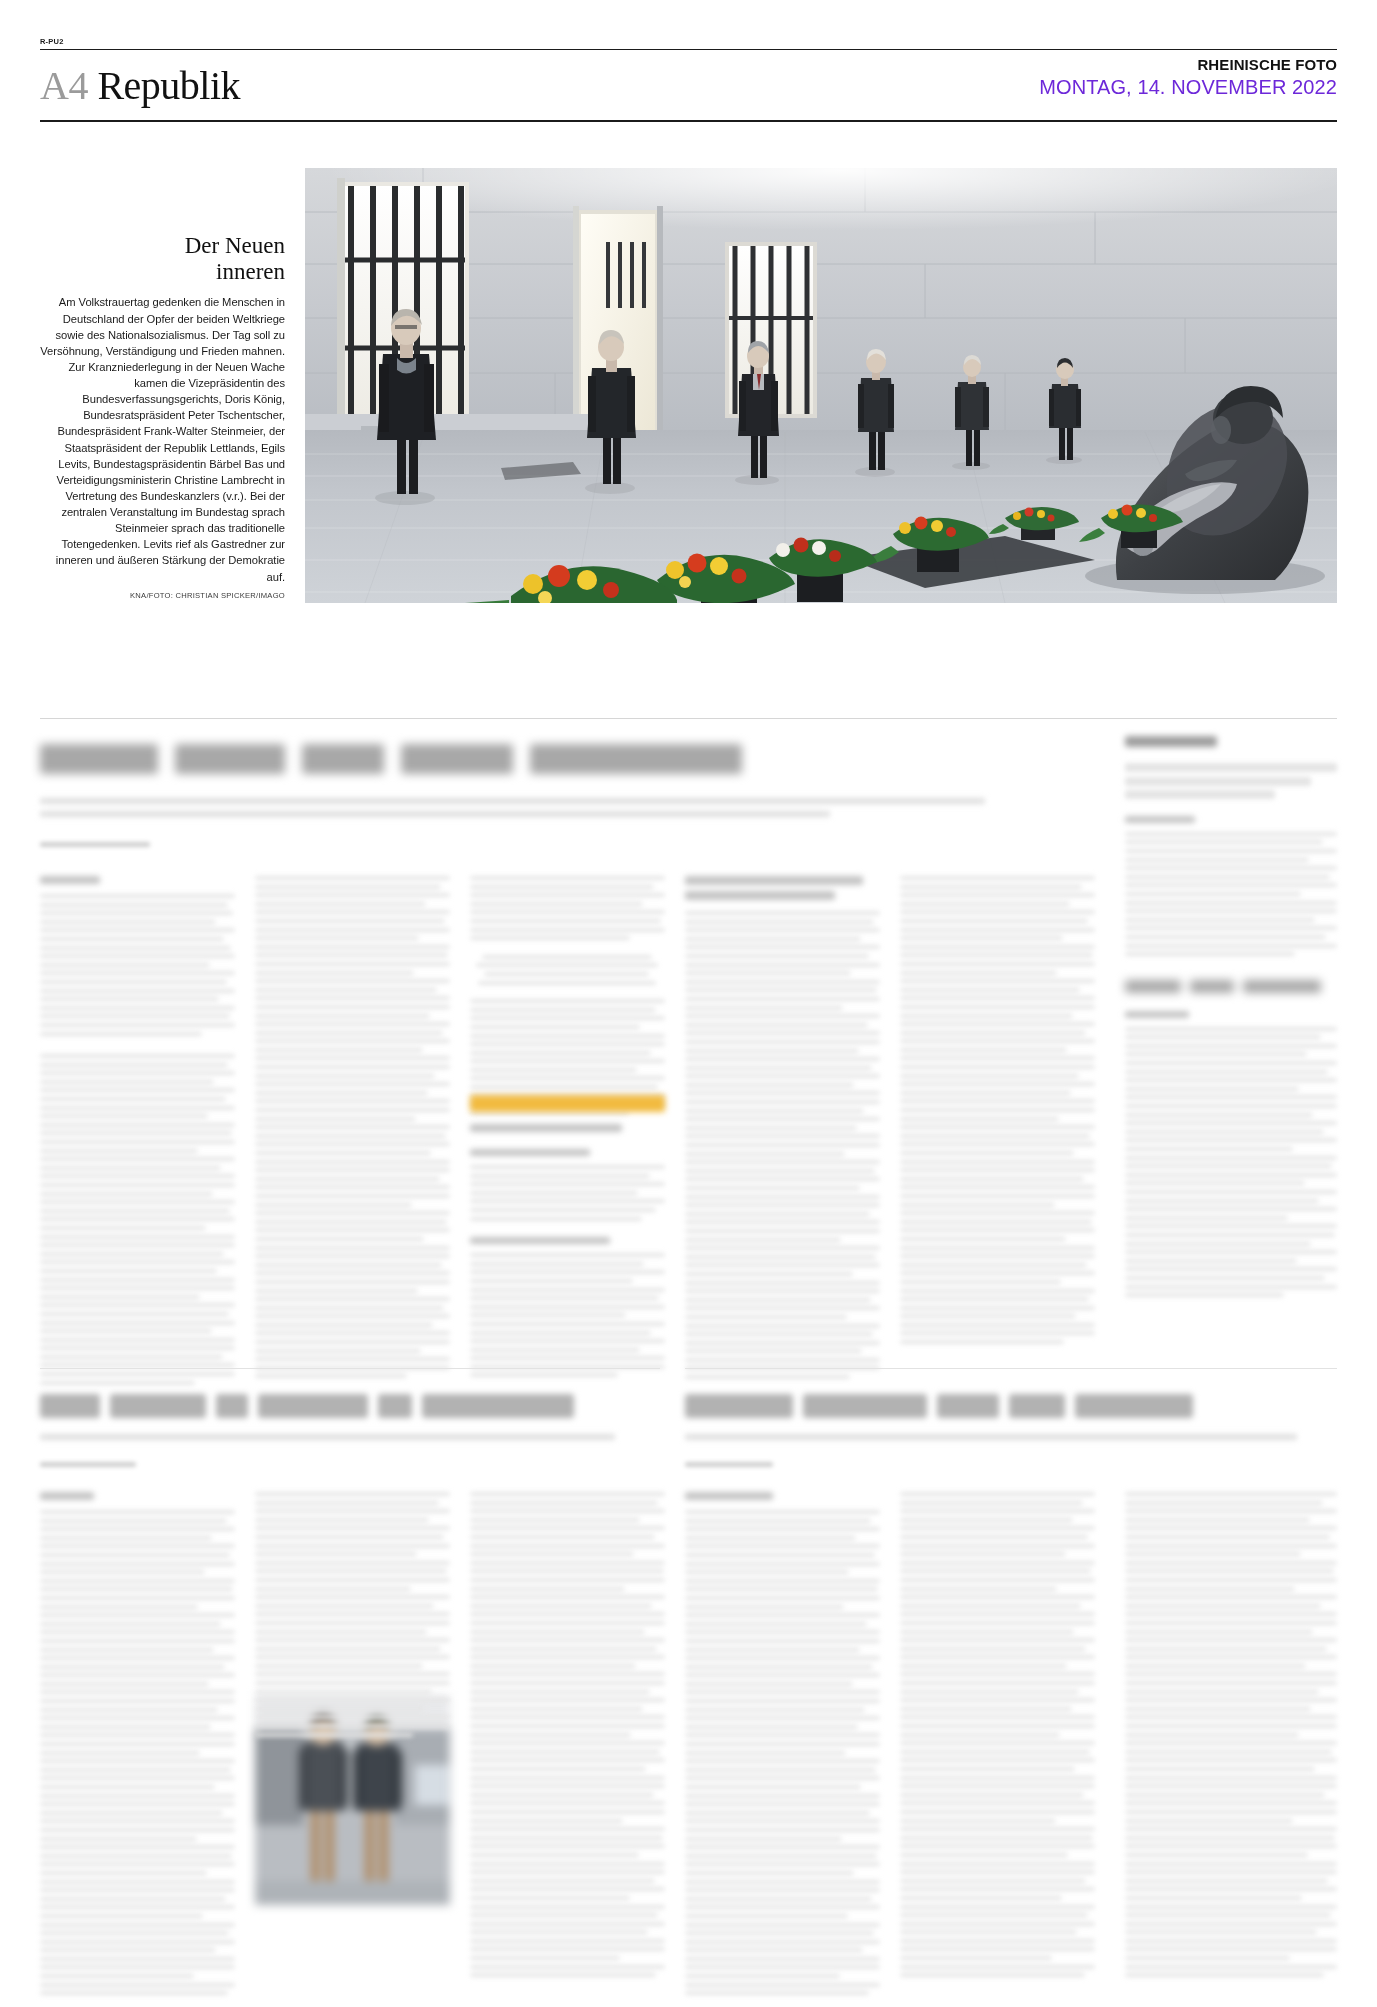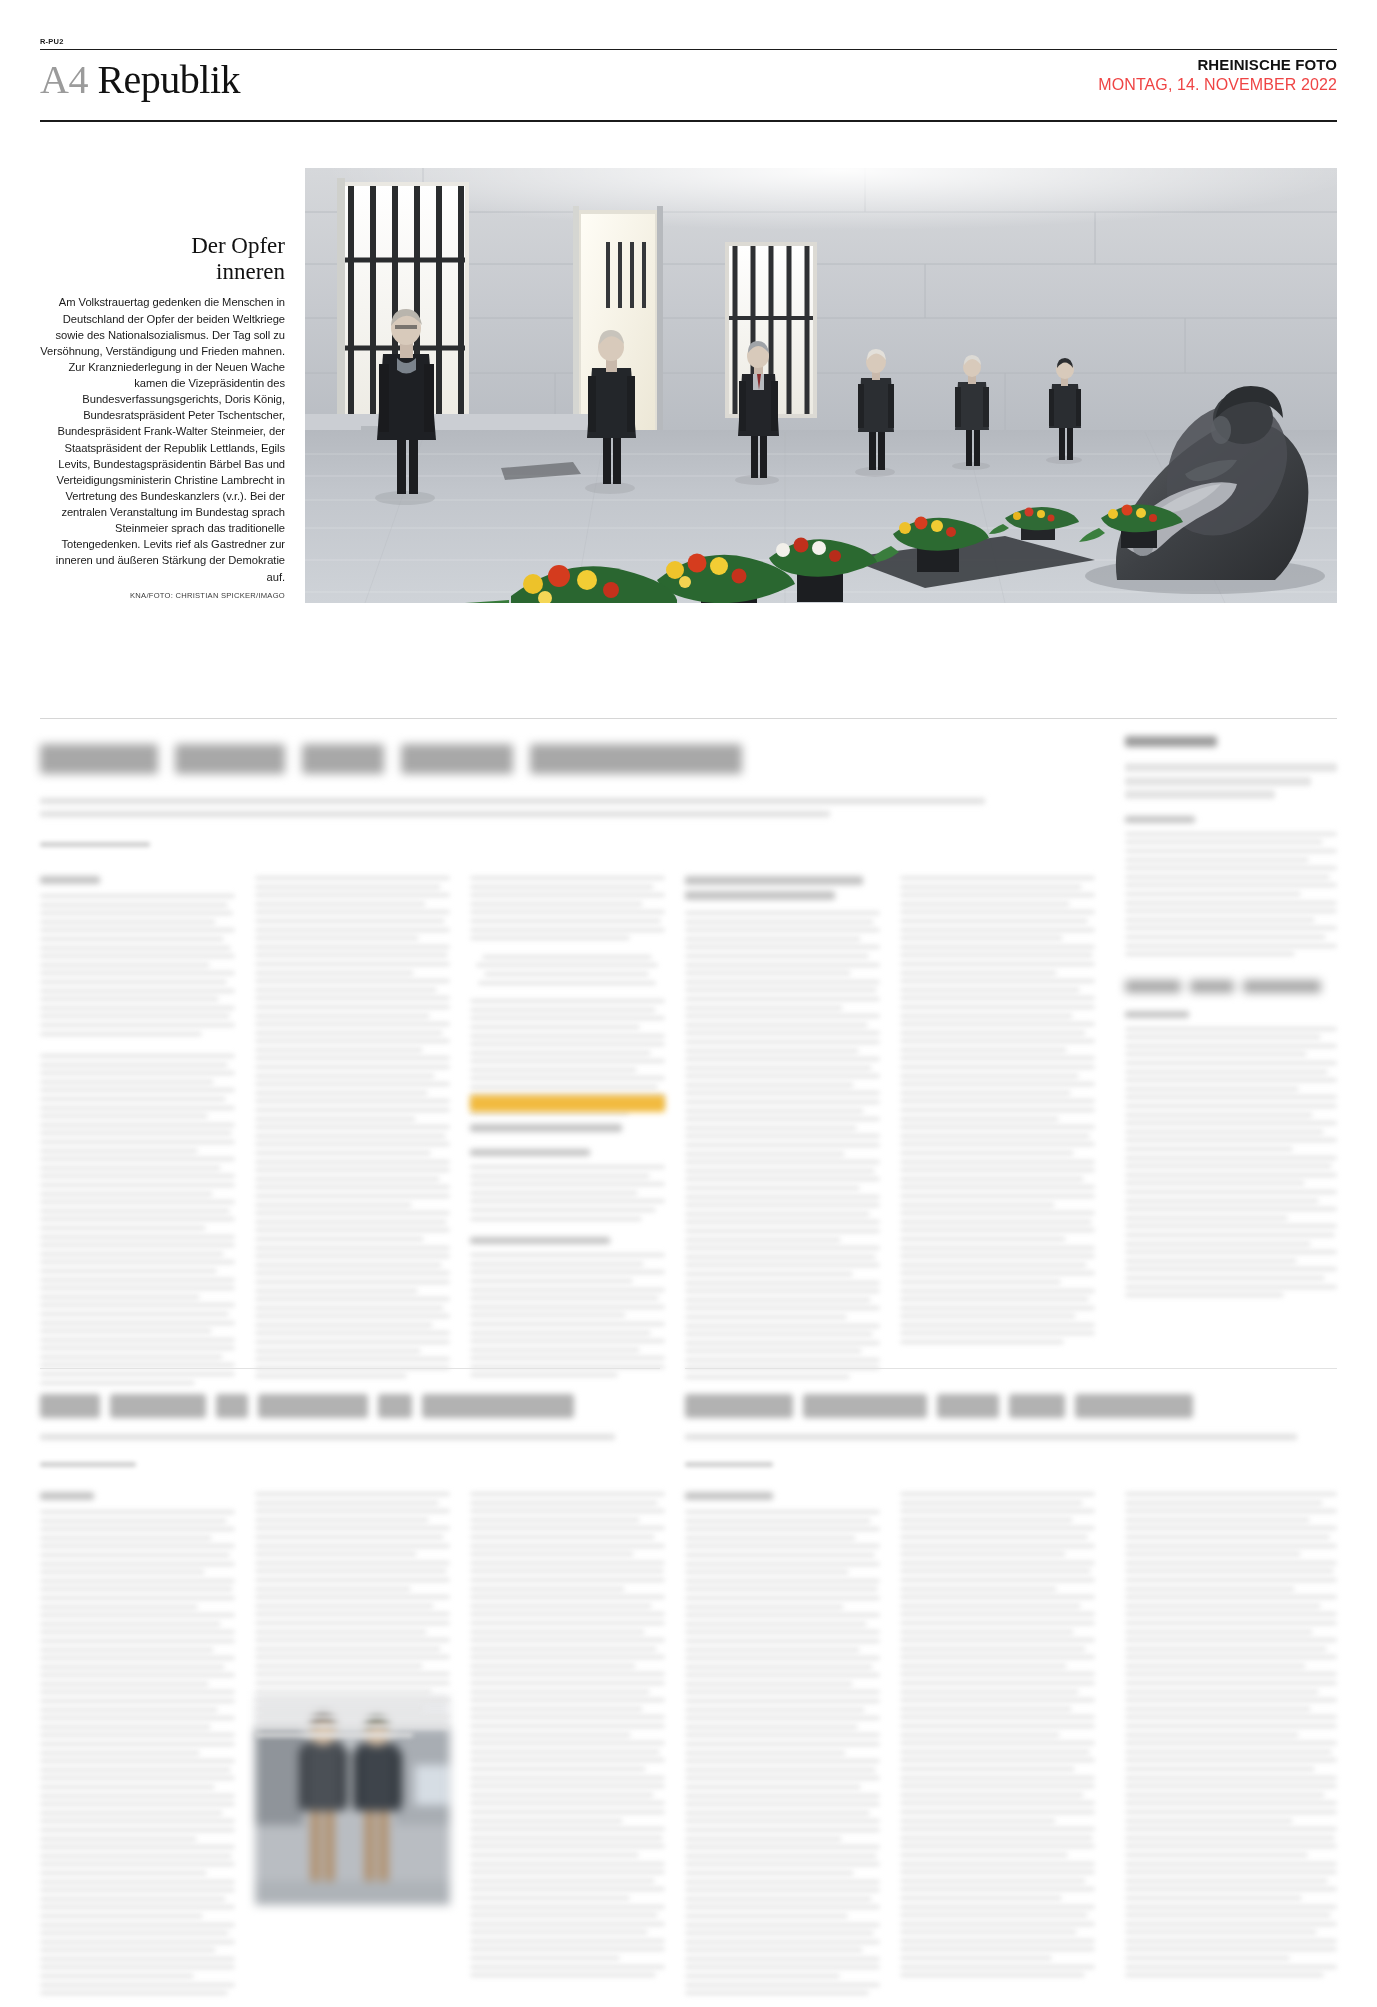--- a/index.html
+++ b/index.html
@@ -64,23 +64,23 @@
     padding-bottom: 6px;
   }
   .paper-name {
     font-size: 15px;
     font-weight: 700;
     letter-spacing: 0.1px;
     color: #111;
     line-height: 1.2;
   }
   .paper-date {
-    font-size: 16px;
+    font-size: 20px;
     font-weight: 400;
-    color: #ef4444;
+    color: #6d28d9;
     line-height: 1.35;
     letter-spacing: 0.1px;
   }
   .rule-thick {
     height: 2px;
     background: #1b1b1b;
     width: 1297px;
     position: absolute;
     left: 40px;
     top: 120px;
@@ -241,21 +241,21 @@
         <div class="paper-date">MONTAG, 14. NOVEMBER 2022</div>
       </div>
     </div>
   </div>
   <div class="rule-thick"></div>
 
   <div class="lead-block">
 
     <div class="lead-caption">
       <div class="cap-head">
-        <div>Der Opfer</div>
+        <div>Der Neuen</div>
         <div>inneren</div>
       </div>
       <div class="cap-body">Am Volkstrauertag gedenken die Menschen in Deutschland der Opfer der beiden Weltkriege sowie des Nationalsozialismus. Der Tag soll zu Versöhnung, Verständigung und Frieden mahnen. Zur Kranzniederlegung in der Neuen Wache kamen die Vizepräsidentin des Bundesverfassungsgerichts, Doris König, Bundesratspräsident Peter Tschentscher, Bundespräsident Frank-Walter Steinmeier, der Staatspräsident der Republik Lettlands, Egils Levits, Bundestagspräsidentin Bärbel Bas und Verteidigungsministerin Christine Lambrecht in Vertretung des Bundeskanzlers (v.r.). Bei der zentralen Veranstaltung im Bundestag sprach Steinmeier sprach das traditionelle Totengedenken. Levits rief als Gastredner zur inneren und äußeren Stärkung der Demokratie auf.</div>
       <div class="cap-credit">KNA/FOTO: CHRISTIAN SPICKER/IMAGO</div>
     </div>
 
     <div class="photo-frame">
       <svg class="photo-svg" viewBox="0 0 1032 435" preserveAspectRatio="xMidYMid slice">
         <defs>
           <linearGradient id="wallg" x1="0" y1="0" x2="0" y2="1">

